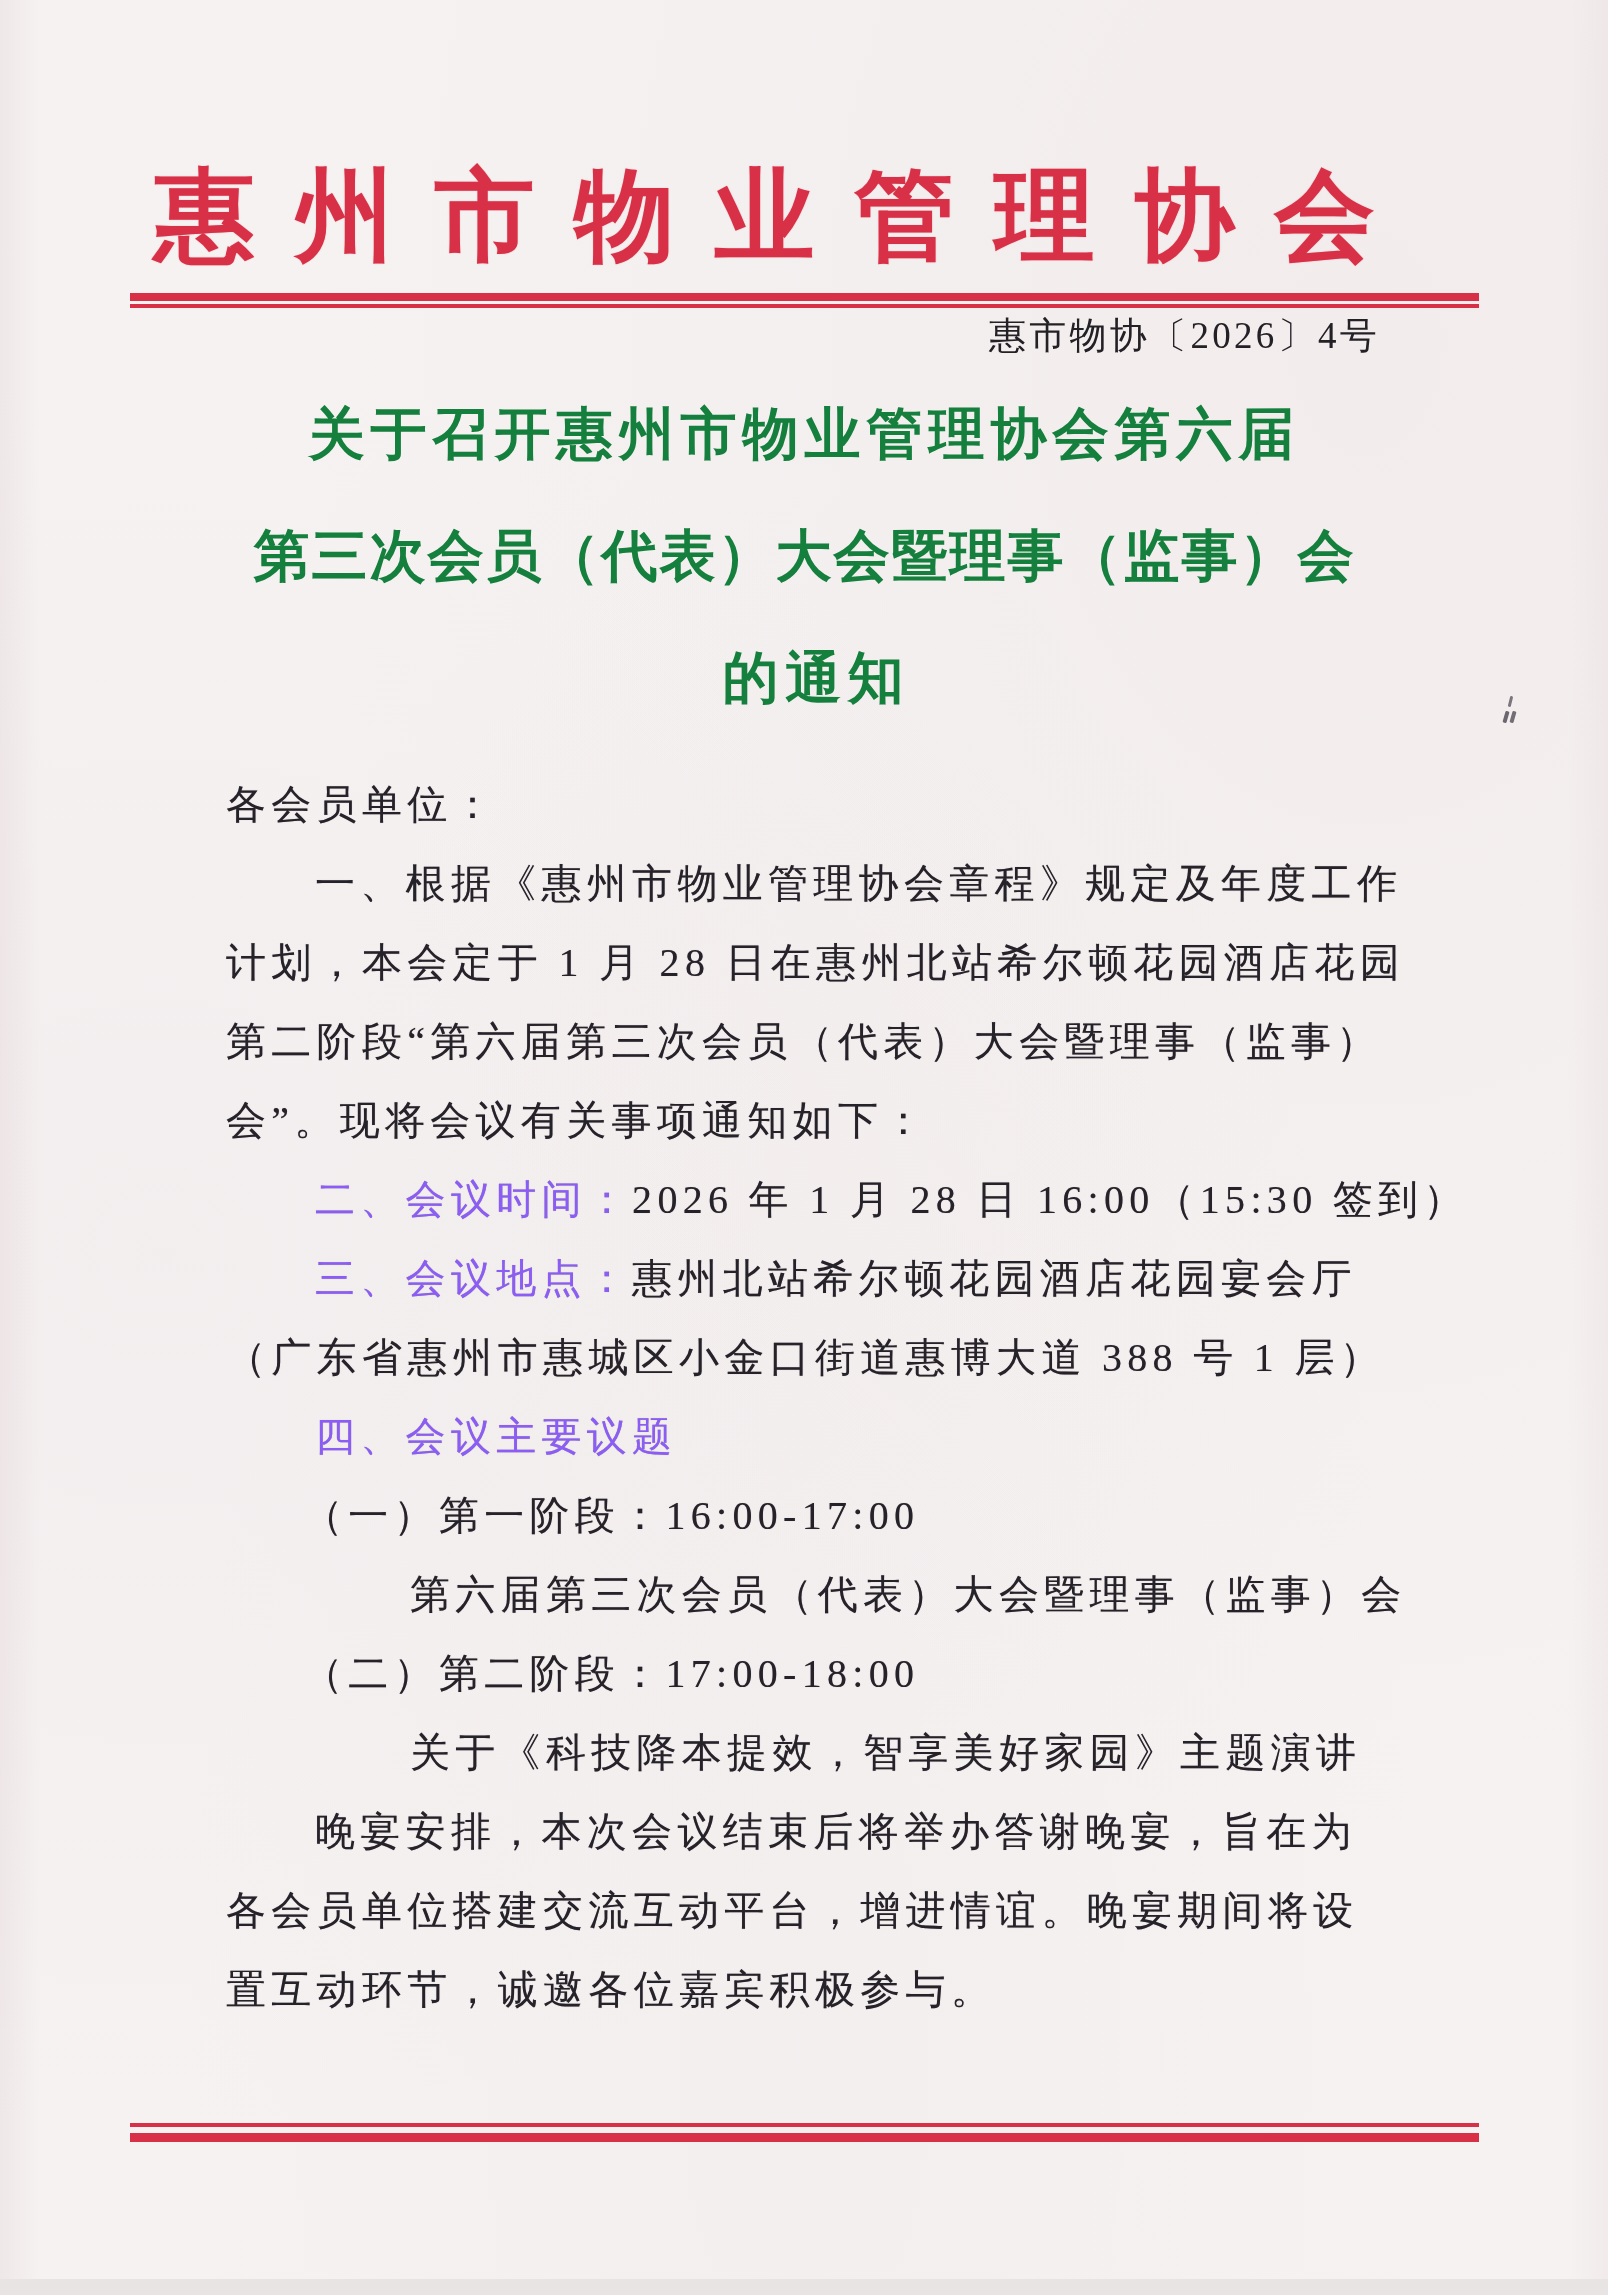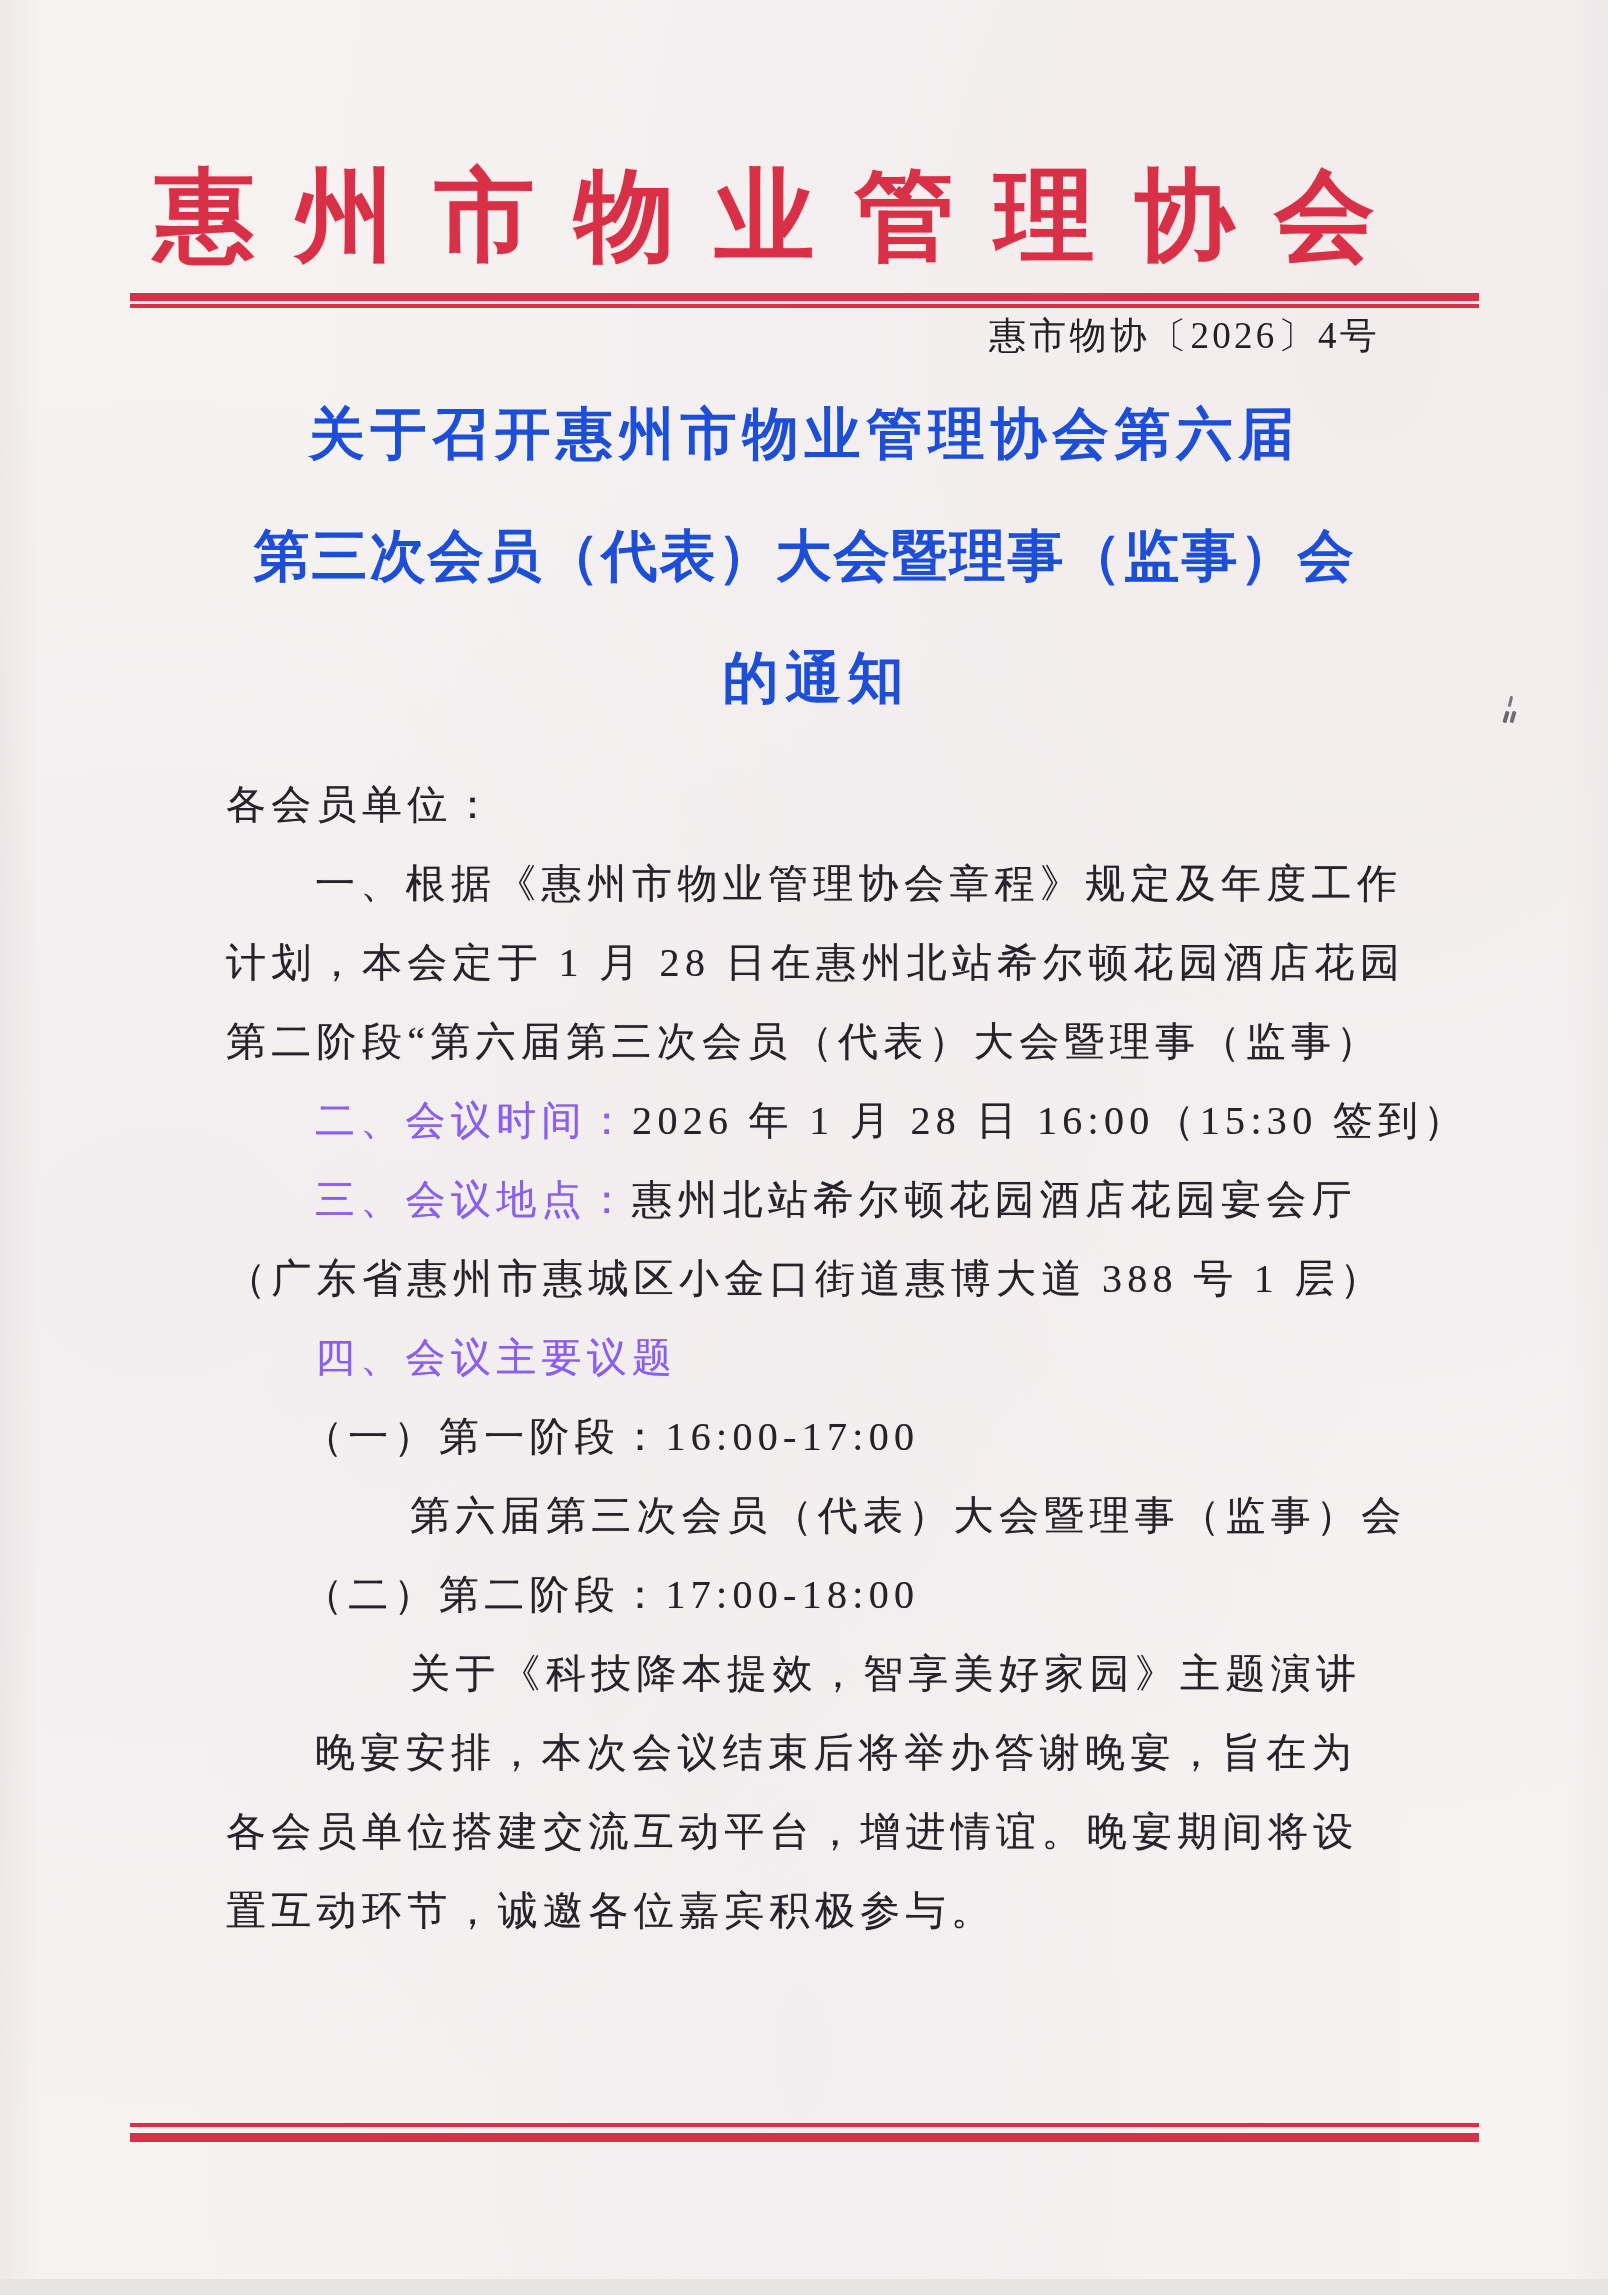--- a/index.html
+++ b/index.html
@@ -33,21 +33,21 @@
   .rule.h-thick{top:293px;height:8px;}
   .rule.h-thin{top:304px;height:4px;}
   .rule.f-thin{top:2123px;height:4px;}
   .rule.f-thick{top:2133px;height:9.4px;}
   .doc-number{
     position:absolute;top:314px;right:229px;
     font-size:37px;line-height:43px;letter-spacing:3.3px;
     white-space:nowrap;
   }
   .doc-title{position:absolute;top:373px;left:0;right:0;text-align:center;font-weight:bold;}
-  .doc-title .t{font-size:56px;line-height:122px;white-space:nowrap;color:#1d4ed8;}
+  .doc-title .t{font-size:56px;line-height:122px;white-space:nowrap;color:#15803d;}
   .doc-title .t1{letter-spacing:6px;}
   .doc-title .t2{letter-spacing:2px;}
   .doc-title .t3{letter-spacing:6.7px;padding-left:24px;}
   .body-block{
     position:absolute;left:226px;top:765px;width:1196px;
     font-size:40px;
   }
   .bline{
     height:79px;line-height:79px;
     letter-spacing:5.3px;white-space:nowrap;
@@ -91,20 +91,21 @@
     <span class="m1"></span>
       <span class="m2"></span>
       <span class="m3"></span>
   </div>
 
   <div class="body-block" id="body-block">
       <div class="bline i0"><span class="seg">各会员单位：</span></div>
       <div class="bline i2"><span class="seg">一、根据《惠州市物业管理协会章程》规定及年度工作</span></div>
       <div class="bline i0"><span class="seg">计划，本会定于 1 月 28 日在惠州北站希尔顿花园酒店花园</span></div>
       <div class="bline i0"><span class="seg">第二阶段“第六届第三次会员（代表）大会暨理事（监事）</span></div>
+      <div class="bline i0"><span class="seg">会”。现将会议有关事项通知如下：</span></div>
       <div class="bline i2"><span class="seg blk">二、会议时间：</span><span class="seg">2026 年 1 月 28 日 16:00（15:30 签到）</span></div>
       <div class="bline i2"><span class="seg blk">三、会议地点：</span><span class="seg">惠州北站希尔顿花园酒店花园宴会厅</span></div>
       <div class="bline i0"><span class="seg">（广东省惠州市惠城区小金口街道惠博大道 388 号 1 层）</span></div>
       <div class="bline i2"><span class="seg blk">四、会议主要议题</span></div>
       <div class="bline i1"><span class="seg">（一）第一阶段：16:00-17:00</span></div>
       <div class="bline i4"><span class="seg">第六届第三次会员（代表）大会暨理事（监事）会</span></div>
       <div class="bline i1"><span class="seg">（二）第二阶段：17:00-18:00</span></div>
       <div class="bline i4"><span class="seg">关于《科技降本提效，智享美好家园》主题演讲</span></div>
       <div class="bline i2"><span class="seg">晚宴安排，本次会议结束后将举办答谢晚宴，旨在为</span></div>
       <div class="bline i0"><span class="seg">各会员单位搭建交流互动平台，增进情谊。晚宴期间将设</span></div>

